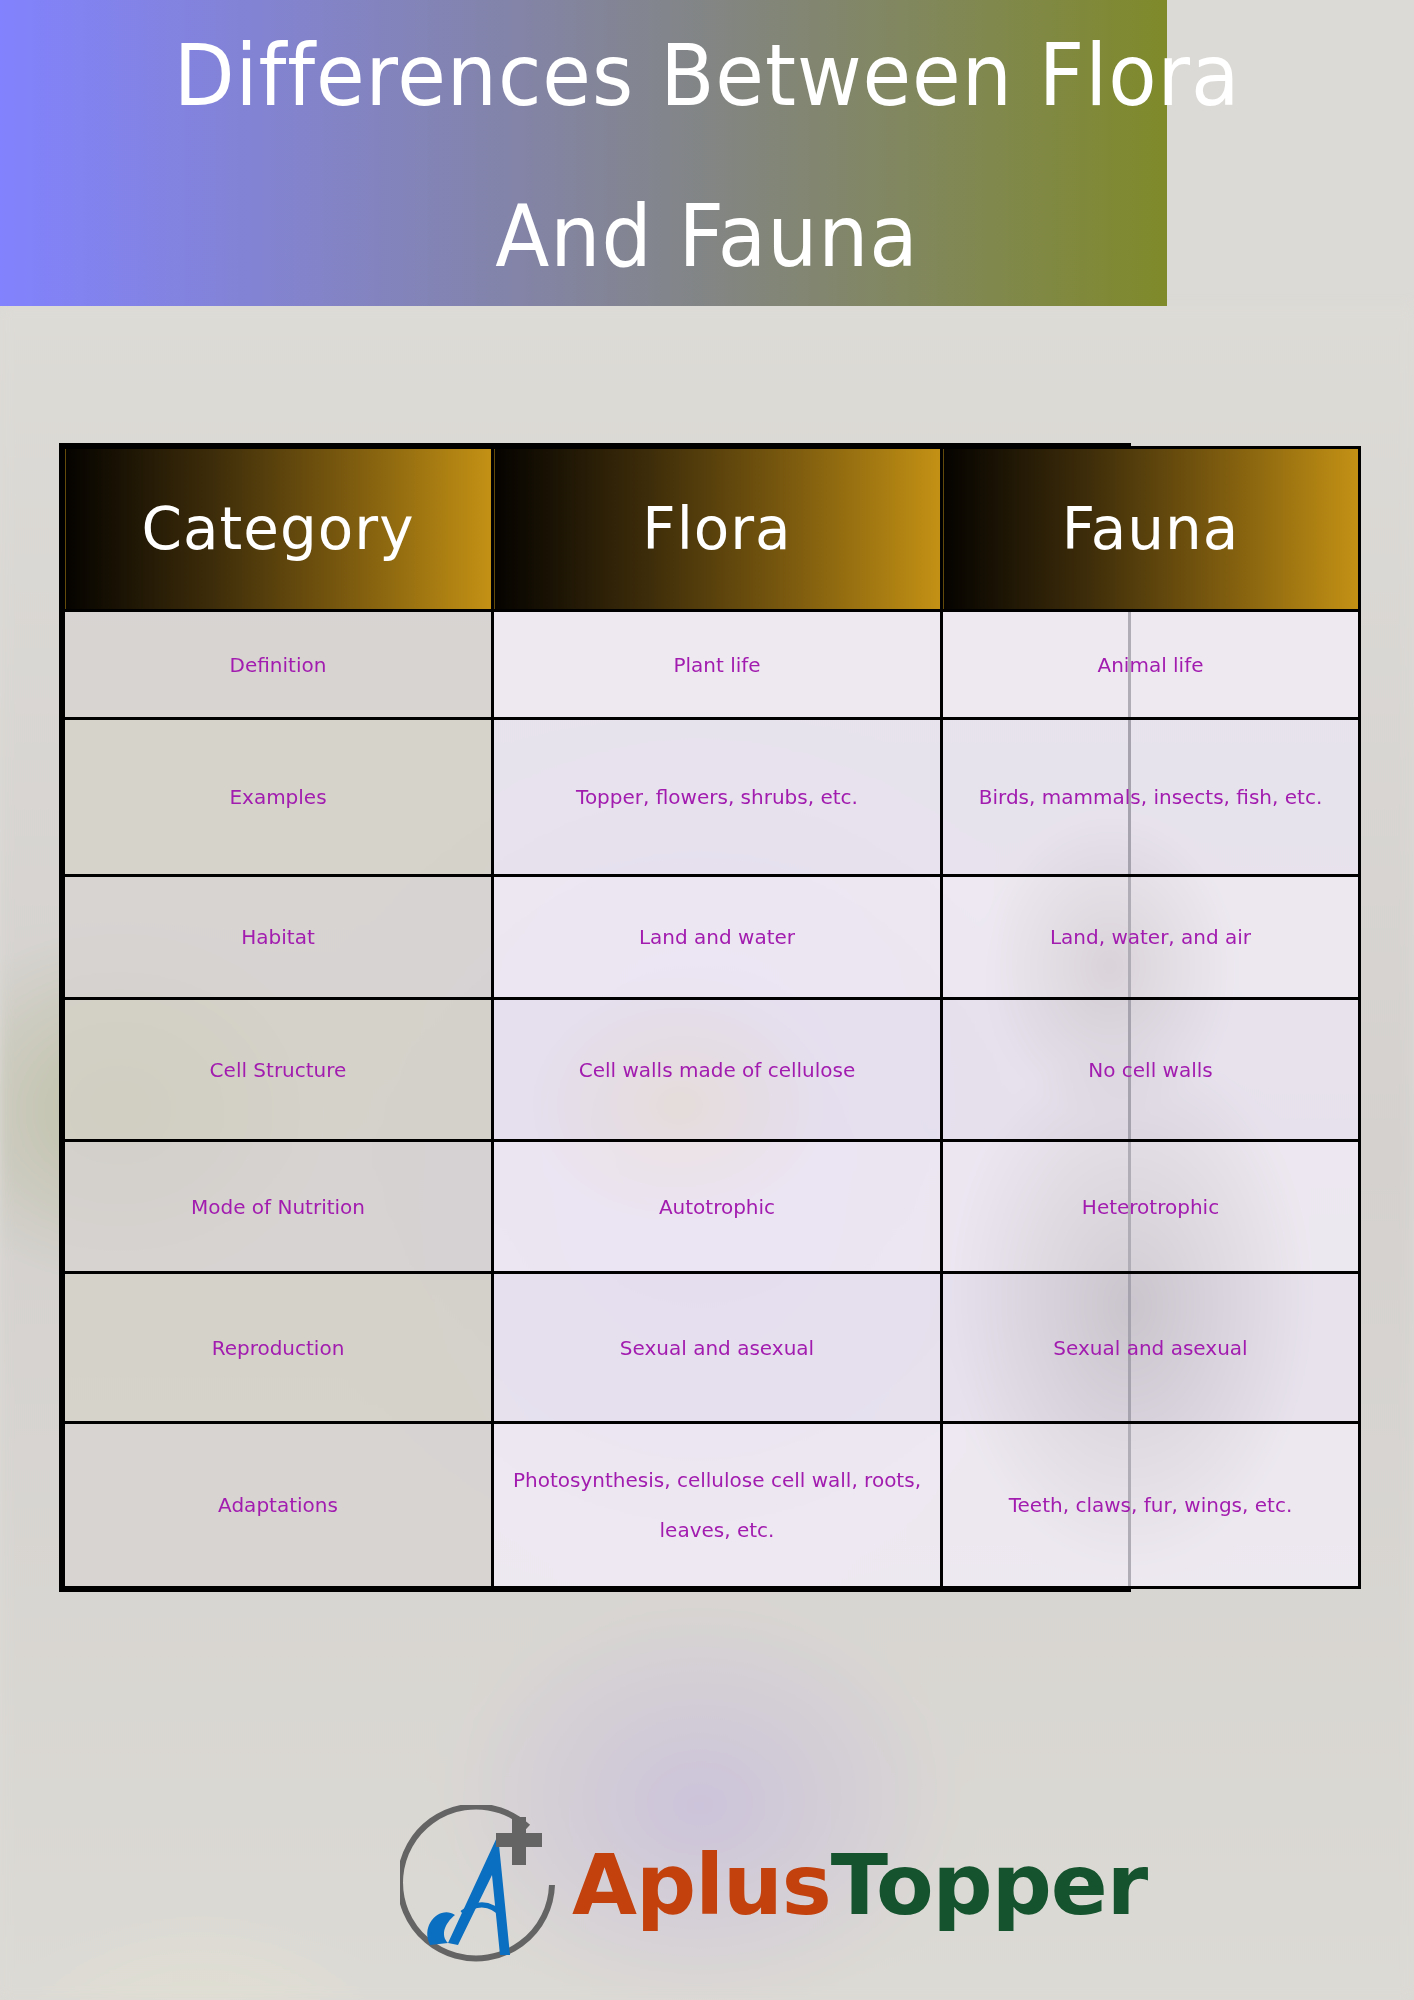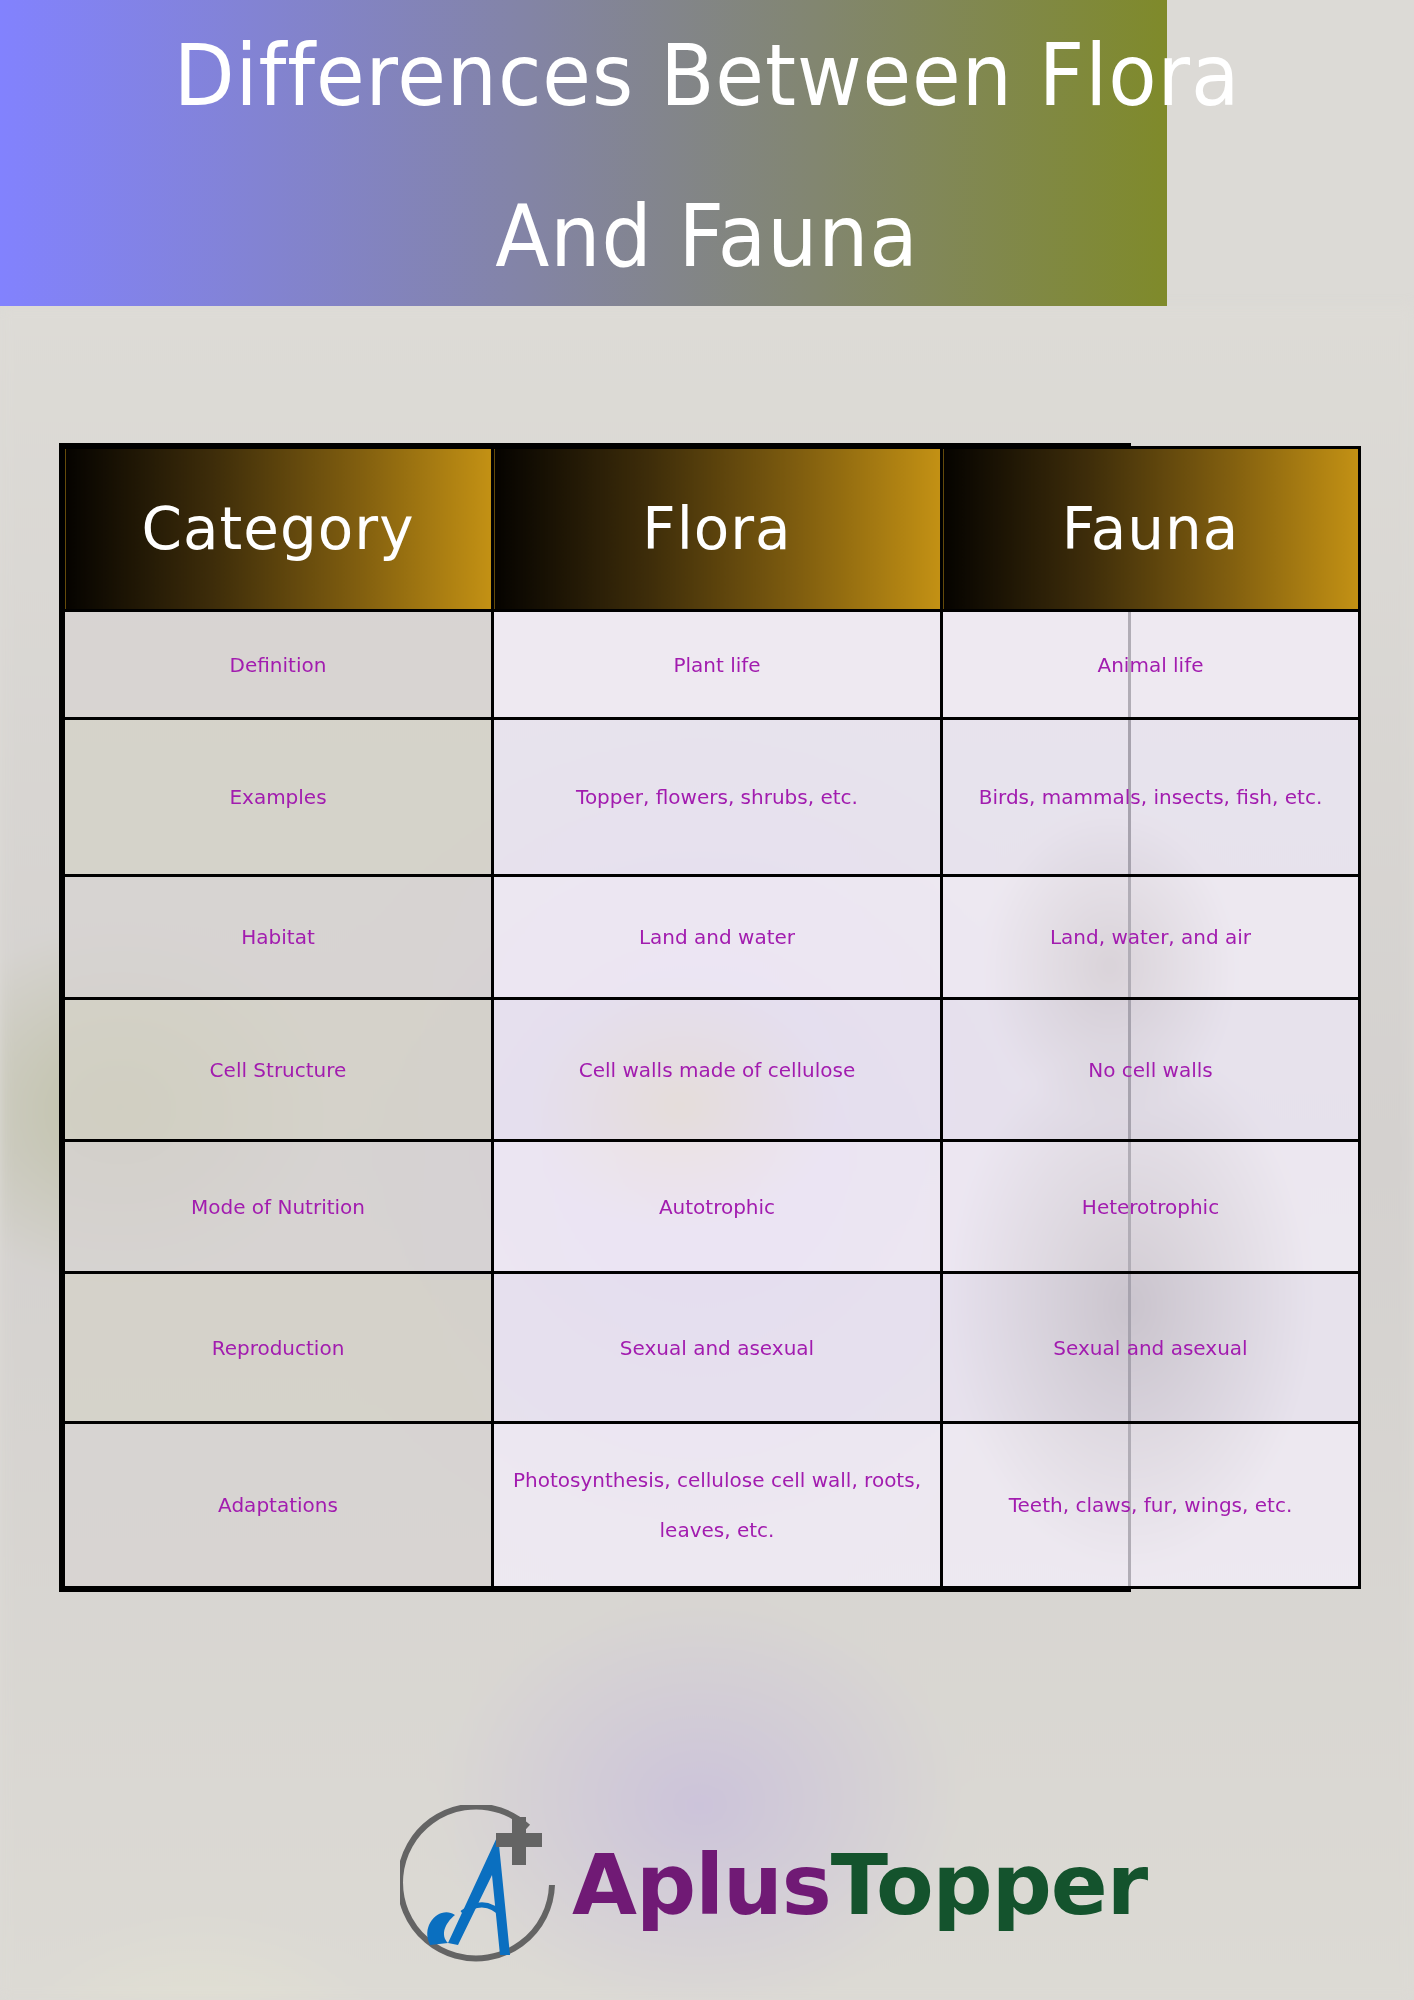--- a/index.html
+++ b/index.html
@@ -64,21 +64,21 @@
 
   .logo {
     position:absolute; left:400px; top:1805px; width:700px; height:165px;
   }
   .logo-text {
     position:absolute; left:172px; top:20px;
     font-family:"DejaVu Sans", sans-serif; font-weight:bold;
     font-size:84px; letter-spacing:-1px; line-height:120px;
     white-space:nowrap;
   }
-  .logo-text .aplus { color:#701a75; }
+  .logo-text .aplus { color:#c2410c; }
   .logo-text .topper { color:#14532d; }
 </style>
 </head>
 <body>
 
 <div class="bg"></div>
 
 <div class="header">
   <div class="title-line l1">Differences Between Flora</div>
   <div class="title-line l2">And Fauna</div>

